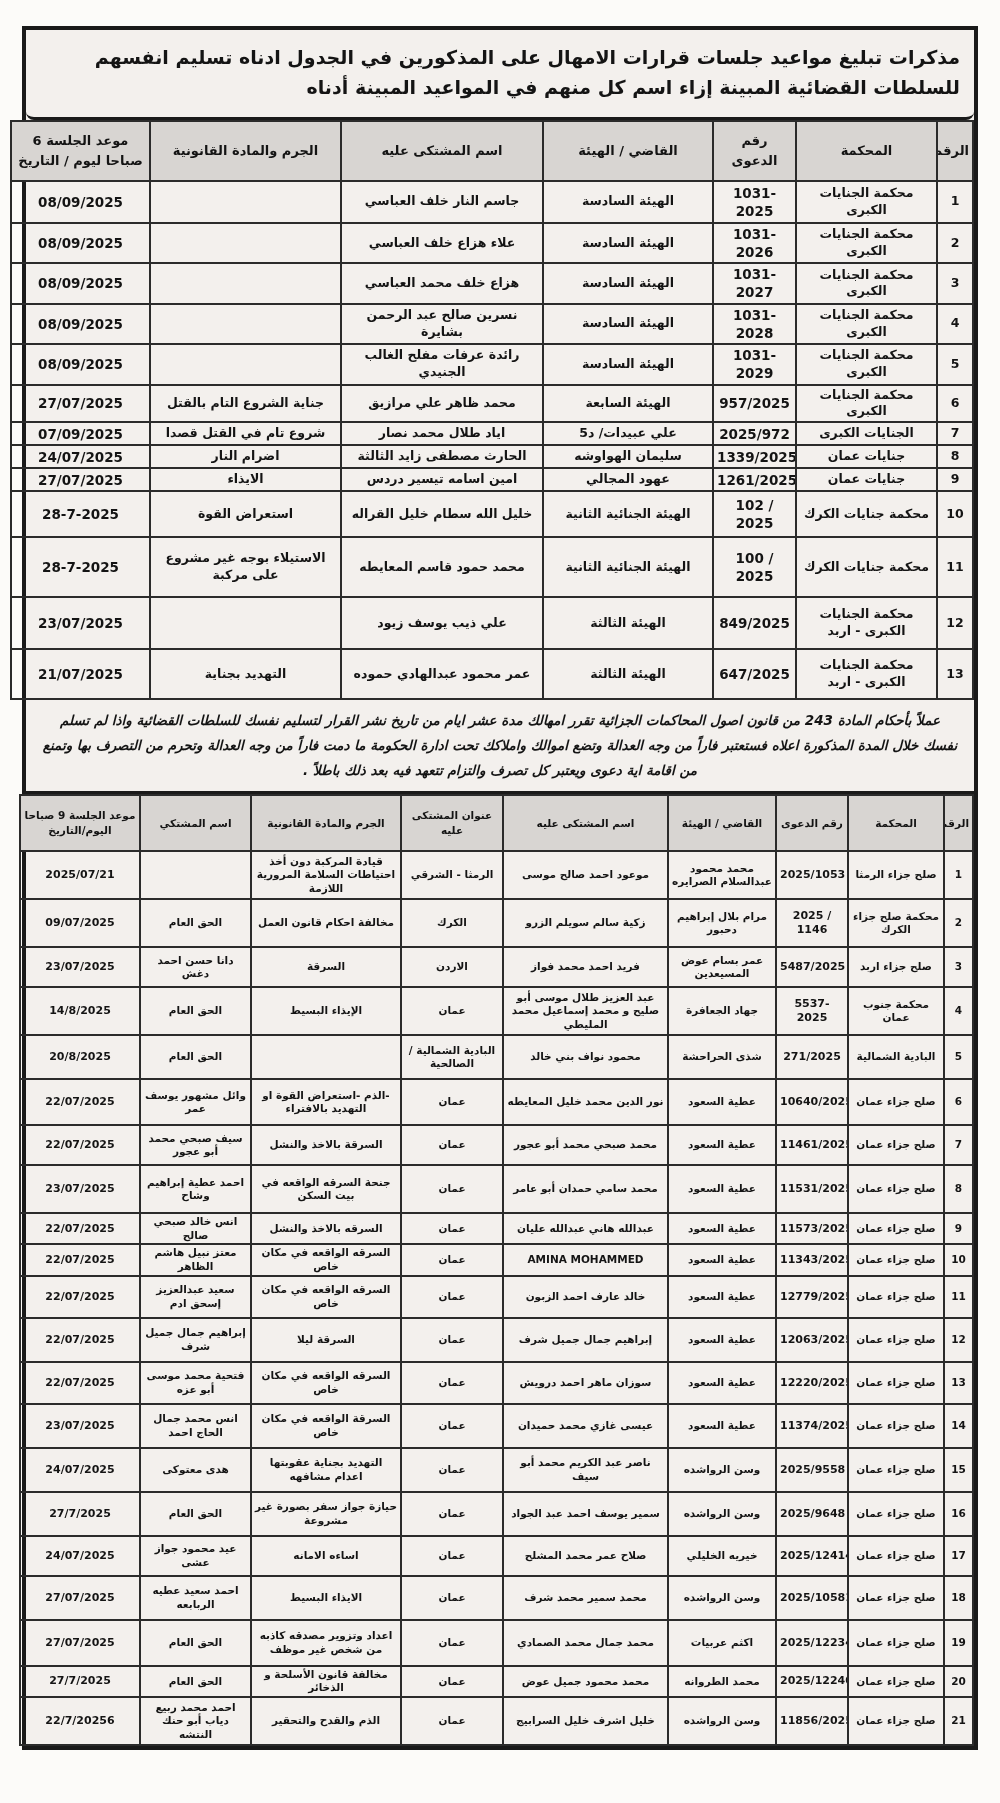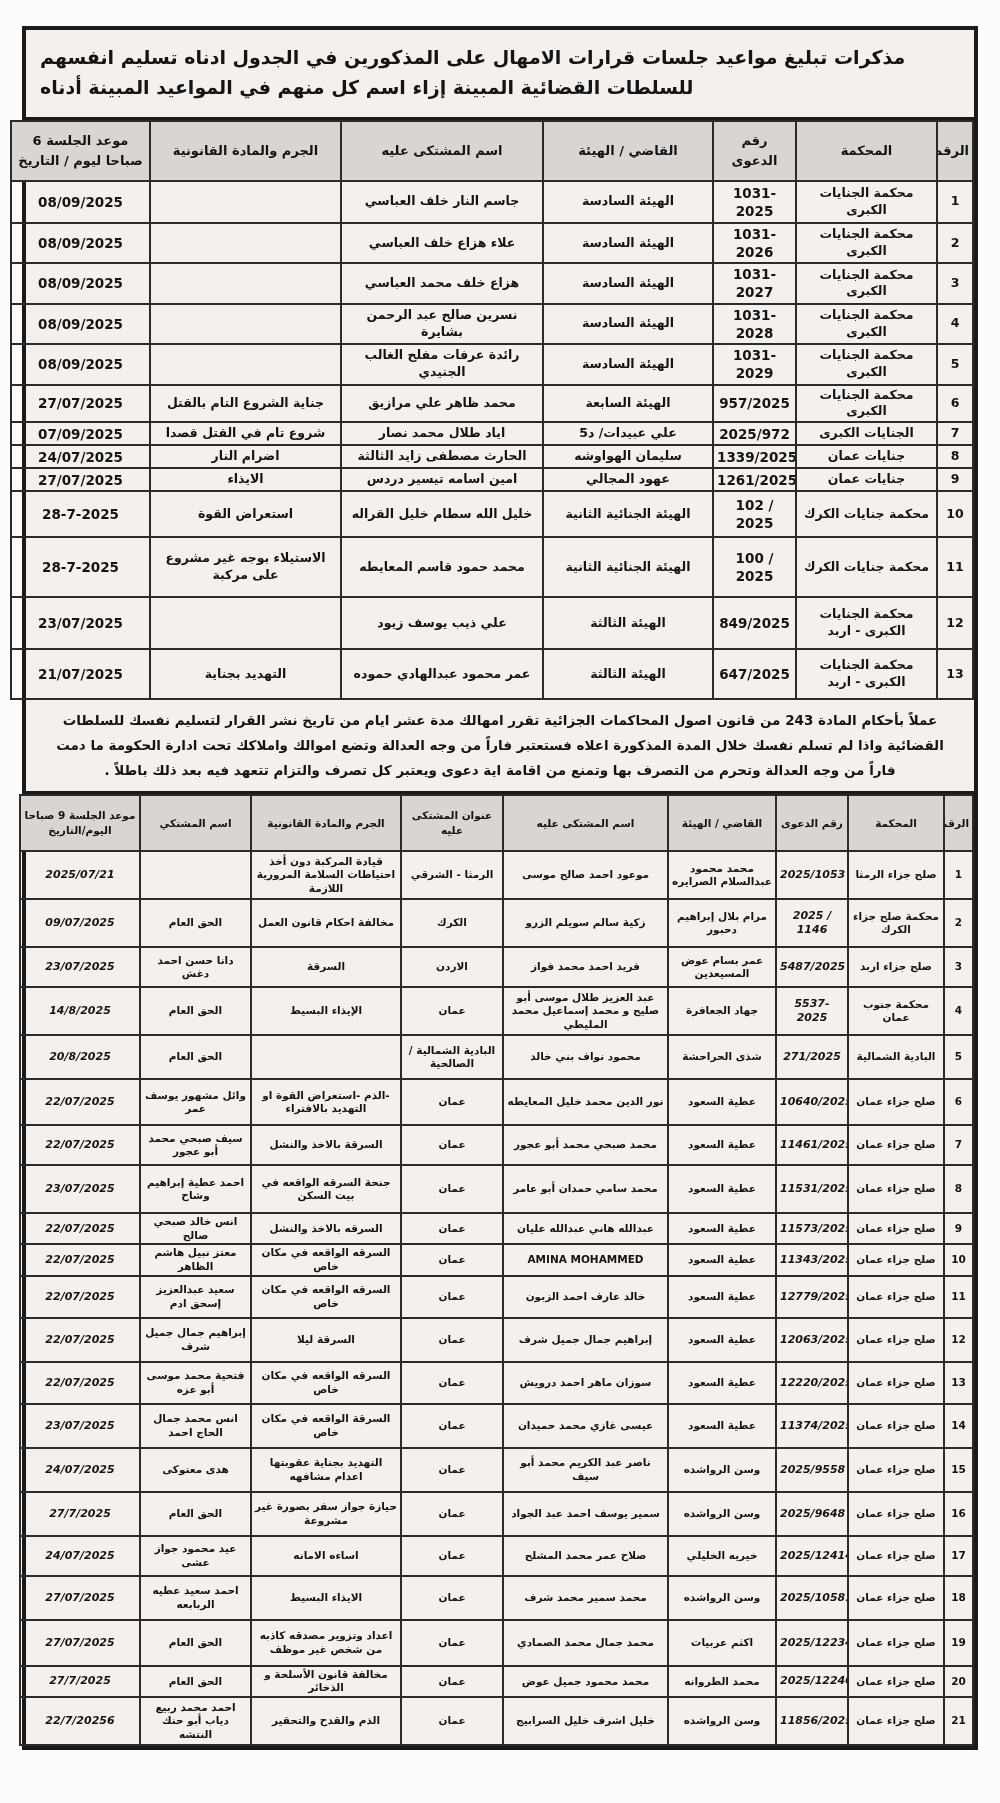--- a/index.html
+++ b/index.html
@@ -12,52 +12,54 @@
   }
   .frame {
     position: absolute;
     top: 26px; right: 22px;
     width: 948px;
     border: 4px solid #1a1a1a;
     background: #f3f0ed;
     font-weight: bold;
   }
   .title-block {
-    text-align: left;
+    text-align: right;
     font-size: 19px;
     line-height: 1.6;
     padding: 12px 14px 14px;
     border-bottom: 3px solid #1a1a1a;
+    border-radius: 8px;
   }
   .tbl {
     width: 100%;
     border-collapse: collapse;
     table-layout: fixed;
   }
   .tbl th, .tbl td {
     border: 2px solid #2b2b2b;
     vertical-align: middle;
     text-align: center;
     padding: 1px 3px;
     overflow: hidden;
   }
   .tbl th { background: #d8d5d2; }
   .tbl1 th { font-size: 13px; line-height: 1.5; }
   .tbl1 td { font-size: 12.5px; line-height: 1.35; }
   .tbl1 td.num { font-size: 13.5px; }
   .tbl2 th { font-size: 10.5px; line-height: 1.45; }
   .tbl2 td { font-size: 10.5px; line-height: 1.3; }
-  .tbl2 td.num { font-size: 11px; font-style: italic; }
+  .tbl2 td.num { font-size: 11px; }
   .num { direction: ltr; unicode-bidi: embed; }
   .notice {
     text-align: center;
     font-size: 13.5px;
     line-height: 1.85;
     padding: 8px 16px;
     border-bottom: 3px solid #1a1a1a;
+    font-style: italic;
   }
 </style>
 </head>
 <body>
 
 <div class="frame">
   <div class="title-block">مذكرات تبليغ مواعيد جلسات قرارات الامهال على المذكورين في الجدول ادناه تسليم انفسهم للسلطات القضائية المبينة إزاء اسم كل منهم في المواعيد المبينة أدناه</div>
   <table class="tbl tbl1">
       <colgroup>
         <col style="width: 36px;">

